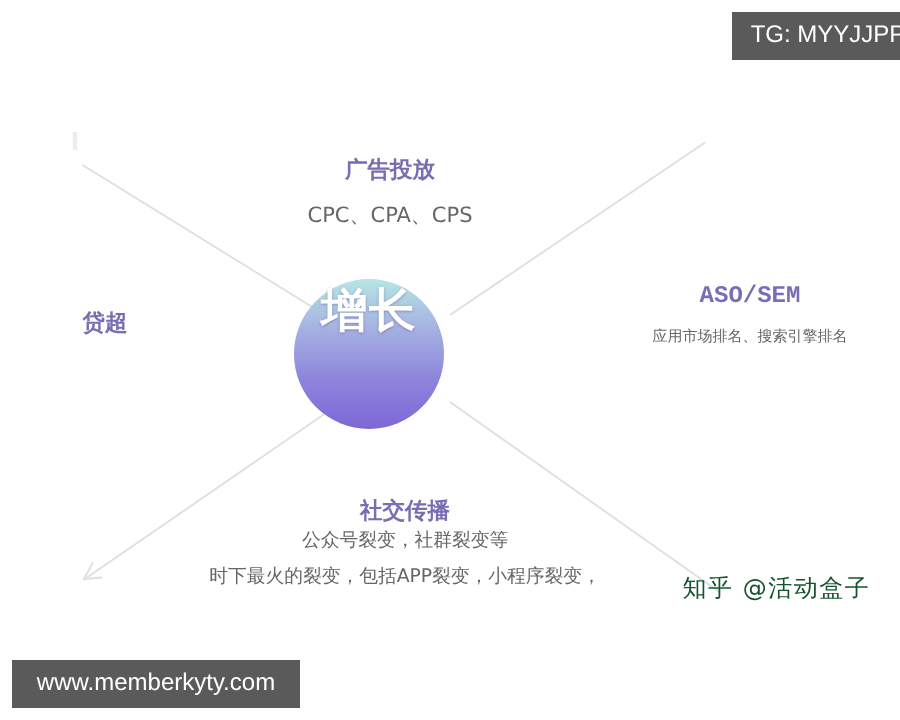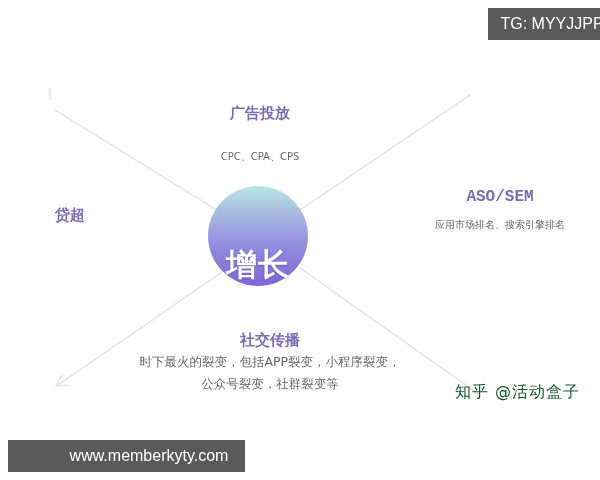--- a/index.html
+++ b/index.html
@@ -3,52 +3,52 @@
   <meta charset="utf-8">
   <style>
     html, body { margin: 0; padding: 0; }
     body {
       width: 600px; height: 480px; position: relative; overflow: hidden;
       background: #ffffff;
       font-family: "DejaVu Sans", "Liberation Sans", sans-serif;
     }
     .lines { position: absolute; left: 0; top: 0; width: 600px; height: 480px; }
     .hub {
-      position: absolute; left: 208px; top: 186px; width: 100px; height: 100px;
+      position: absolute; left: 196px; top: 186px; width: 100px; height: 100px;
       border-radius: 50%;
       background: linear-gradient(180deg, #b7e6e2 0%, #a7b6e2 30%, #8f86dc 65%, #7d67d6 100%);
-      display: flex; align-items: flex-end; justify-content: center;
+      display: flex; align-items: flex-start; justify-content: center;
     }
     .hub-label {
       color: #ffffff; font-size: 31px; font-weight: bold; letter-spacing: 1px;
       text-shadow: 0 1px 2px rgba(60,40,120,0.35);
     }
     .node { position: absolute; text-align: center; }
     .node-title { color: #7a6db4; font-weight: bold; font-size: 15px; line-height: 18px; }
     .node-desc { color: #666666; font-size: 10px; line-height: 21px; }
     .node-top { left: 185px; top: 104px; width: 150px; }
-    .node-top .node-desc { margin-top: 24px; font-size: 10px; }
+    .node-top .node-desc { margin-top: 12px; font-size: 14px; }
     .node-right { left: 400px; top: 188px; width: 200px; font-family: Liberation Mono, monospace; }
     .node-right .node-title { font-size: 16px; }
     .node-right .node-desc { margin-top: 9px; }
     .node-left { left: 0px; top: 206px; width: 140px; }
     .node-left .node-desc { margin-top: 12px; }
     .node-bottom { left: 110px; top: 331px; width: 320px; }
     .node-bottom .node-desc { margin-top: 2px; line-height: 22px; font-size: 12.5px; }
     .watermark-zhihu {
       position: absolute; left: 455px; top: 382px;
       color: #14532d; font-size: 16px; letter-spacing: 1px;
     }
     .badge {
       position: absolute; background: #5a5a5a; color: #ffffff;
       font-family: "Liberation Sans", sans-serif; font-size: 16px;
       display: flex; align-items: center; justify-content: center;
     }
     .badge-tg { left: 464px; top: 8px; width: 128px; height: 32px; margin-left: 24px; }
-    .badge-url { left: 8px; top: 440px; width: 192px; height: 32px; padding-left: 45px; }
+    .badge-url { left: 8px; top: 440px; width: 192px; height: 32px; }
   </style>
 </head>
 <body>
 
 <svg class="lines" viewBox="0 0 600 480">
   <g stroke="#dedede" stroke-width="1.2" fill="none">
     <line x1="220" y1="212" x2="55" y2="110"></line>
     <line x1="300" y1="210" x2="470" y2="95"></line>
     <line x1="225" y1="270" x2="58" y2="385"></line>
     <line x1="300" y1="268" x2="480" y2="395"></line>
@@ -70,20 +70,20 @@
   <div class="node-title">ASO/SEM</div>
   <div class="node-desc">应用市场排名、搜索引擎排名</div>
 </div>
 
 <div class="node node-left">
   <div class="node-title">贷超</div>
 </div>
 
 <div class="node node-bottom">
   <div class="node-title">社交传播</div>
+  <div class="node-desc" style="margin-top:0">公众号裂变，社群裂变等</div>
   <div class="node-desc">时下最火的裂变，包括APP裂变，小程序裂变，</div>
-  <div class="node-desc" style="margin-top:0">公众号裂变，社群裂变等</div>
 </div>
 
 <div class="watermark-zhihu">知乎 @活动盒子</div>
 
 <div class="badge badge-tg">TG: MYYJJPP</div>
 <div class="badge badge-url">www.memberkyty.com</div>
 
 </body></html>

